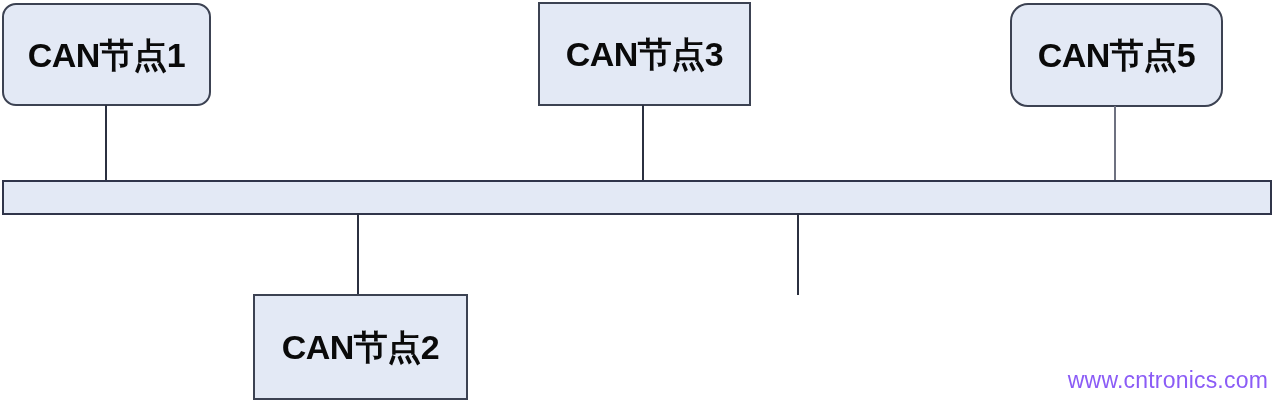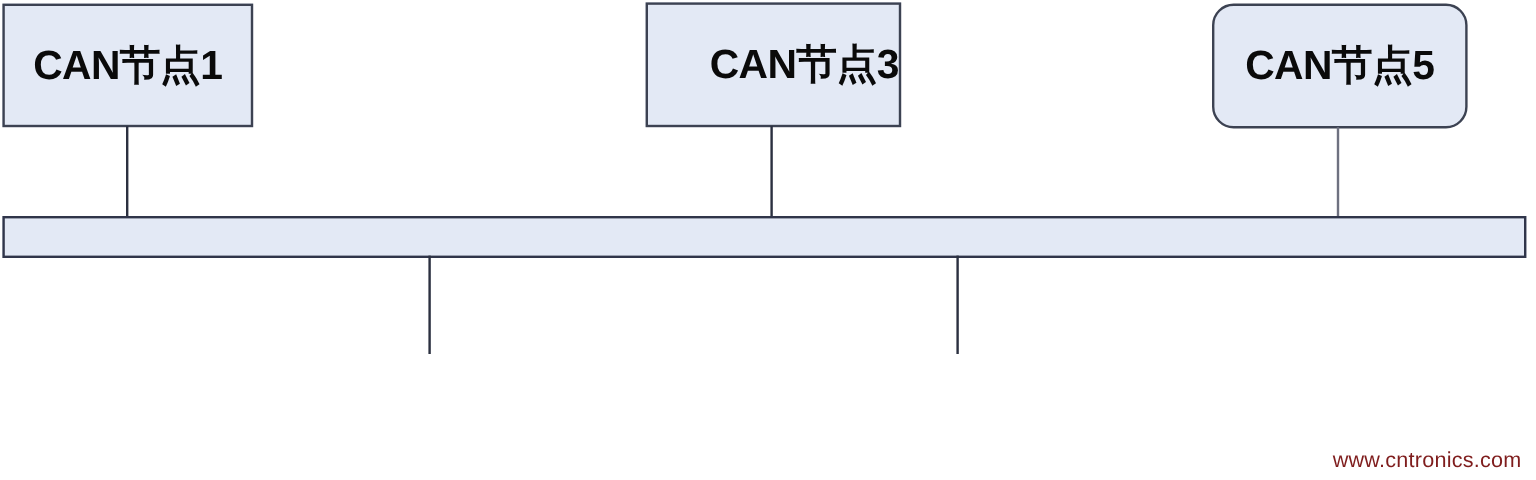--- a/index.html
+++ b/index.html
@@ -36,22 +36,22 @@
     font-weight: bold;
     font-size: 34px;
     line-height: 1;
     color: #0a0a0a;
     letter-spacing: -0.5px;
     white-space: nowrap;
     user-select: none;
   }
 
   
-  #node1 { left: 2px;    top: 3px;   width: 209px; height: 103px; }
-  #node3 { left: 538px;  top: 2px;   width: 213px; height: 104px; justify-content: flex-end; }
+  #node1 { left: 2px;    top: 3px;   width: 209px; height: 103px; border-radius: 14px; }
+  #node3 { left: 538px;  top: 2px;   width: 213px; height: 104px; }
   #node5 { left: 1010px; top: 3px;   width: 213px; height: 104px; border-radius: 18px; }
   #node2 { left: 253px;  top: 294px; width: 215px; height: 106px; }
   #node4 { left: 693px;  top: 294px; width: 216px; height: 106px; }
 
   
   #bus {
     position: absolute;
     box-sizing: border-box;
     left: 2px;
     top: 180px;
@@ -74,22 +74,22 @@
   #conn5 { left: 1114px; top: 106px; height: 75px; }
   #conn2 { left: 357px;  top: 213px; height: 82px; }
   #conn4 { left: 797px;  top: 213px; height: 82px; }
 
   
   #watermark {
     position: absolute;
     right: 12px;
     bottom: 6px;
     font-family: "Liberation Sans", "DejaVu Sans", sans-serif;
-    font-size: 18px;
-    color: #7f1d1d;
+    font-size: 23px;
+    color: #8b5cf6;
     letter-spacing: 0.2px;
     white-space: nowrap;
     user-select: none;
   }
 </style>
 </head>
 <body>
 
 <div id="canvas">
 
@@ -109,17 +109,20 @@
   <div class="connector" id="conn3"></div>
   <div class="connector gray" id="conn5"></div>
 
   <div id="bus">
     <span class="bus-label"></span>
   </div>
 
   <div class="connector" id="conn2"></div>
   <div class="connector" id="conn4"></div>
 
+  <div class="node" id="node2">
+    <span class="node-label">CAN节点2</span>
+  </div>
 
 
   <div id="watermark">www.cntronics.com</div>
 
 </div>
 
 </body></html>

